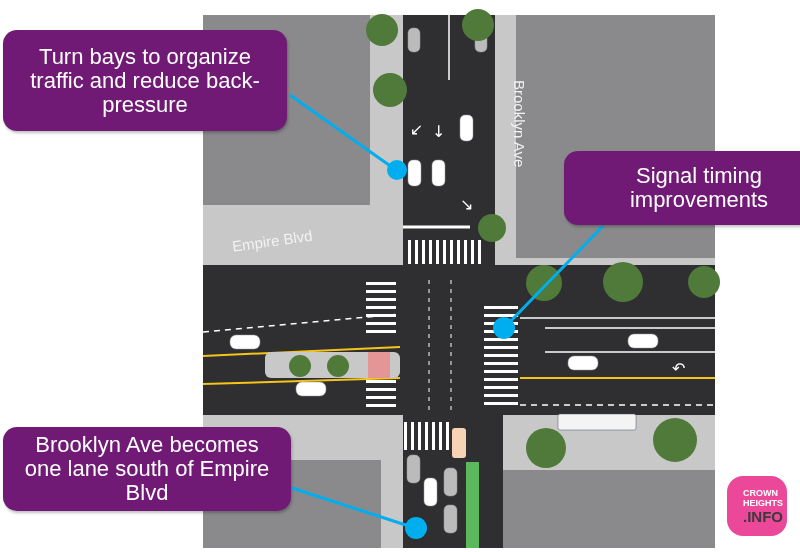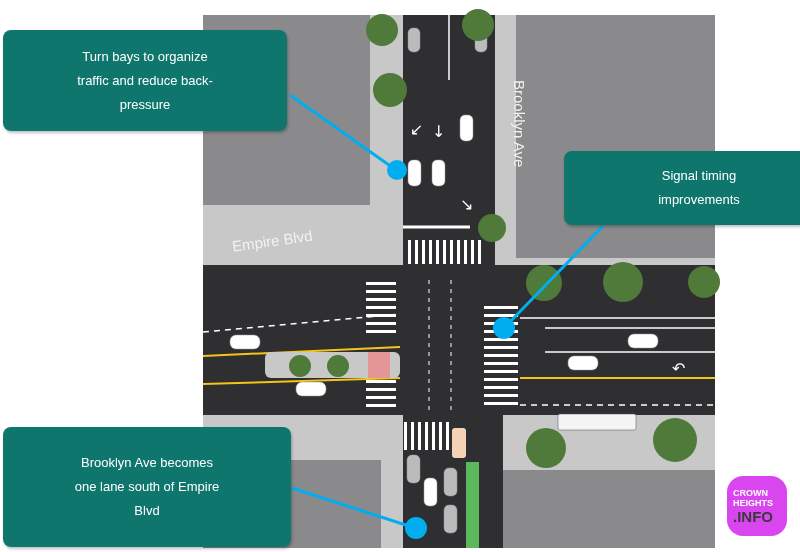--- a/index.html
+++ b/index.html
@@ -1,33 +1,33 @@
 <!DOCTYPE html>
 <html><head>
   <meta charset="utf-8">
   <style>
     html, body { margin:0; padding:0; }
     body { width:800px; height:552px; background:#ffffff; position:relative; overflow:hidden; font-family:"Liberation Sans", sans-serif; }
     #map { position:absolute; left:0; top:0; width:800px; height:552px; }
     .callout {
-      position:absolute; background:#0f766e; color:#ffffff; border-radius:8px;
-      text-align:center; font-size:13px; line-height:24px; display:flex; align-items:center; justify-content:center;
+      position:absolute; background:#701a75; color:#ffffff; border-radius:14px;
+      text-align:center; font-size:22px; line-height:24px; display:flex; align-items:center; justify-content:center;
       box-shadow: 1px 2px 3px rgba(0,0,0,0.25);
       font-family:"Liberation Sans", sans-serif;
     }
     .callout span { display:block; white-space:pre-line; }
     #callout-1 { left:3px; top:30px; width:284px; height:101px; }
     #callout-2 { left:564px; top:151px; width:234px; height:74px;padding-left:18px; }
-    #callout-3 { left:3px; top:427px; width:288px; height:120px; }
+    #callout-3 { left:3px; top:427px; width:288px; height:84px; }
     .street-label { position:absolute; color:#f2f2f2; font-size:15px; font-family:"Liberation Sans", sans-serif; }
     #label-empire { left:231px; top:238px; transform:rotate(-8deg); transform-origin:left top; }
     #label-brooklyn { left:508px; top:80px; transform:rotate(90deg); transform-origin:left top; left:528px; }
     #logo {
-      position:absolute; left:727px; top:476px; width:60px; height:60px; border-radius:16px; background:#d946ef;
-      display:flex; flex-direction:column; justify-content:center; padding-left:6px; box-sizing:border-box;
+      position:absolute; left:727px; top:476px; width:60px; height:60px; border-radius:16px; background:#ec4899;
+      display:flex; flex-direction:column; justify-content:center; padding-left:16px; box-sizing:border-box;
     }
     #logo .l1, #logo .l2 { color:#ffffff; font-weight:bold; font-size:9px; line-height:10px; font-family:"Liberation Sans", sans-serif; }
     #logo .l3 { color:#3a3a3a; font-weight:bold; font-size:15px; line-height:17px; font-family:"Liberation Sans", sans-serif; }
   </style>
 </head>
 <body>
 
 <svg id="map" viewBox="0 0 800 552" xmlns="http://www.w3.org/2000/svg">
 
   <rect x="203" y="15" width="512" height="533" fill="#8a8a8c"></rect>

